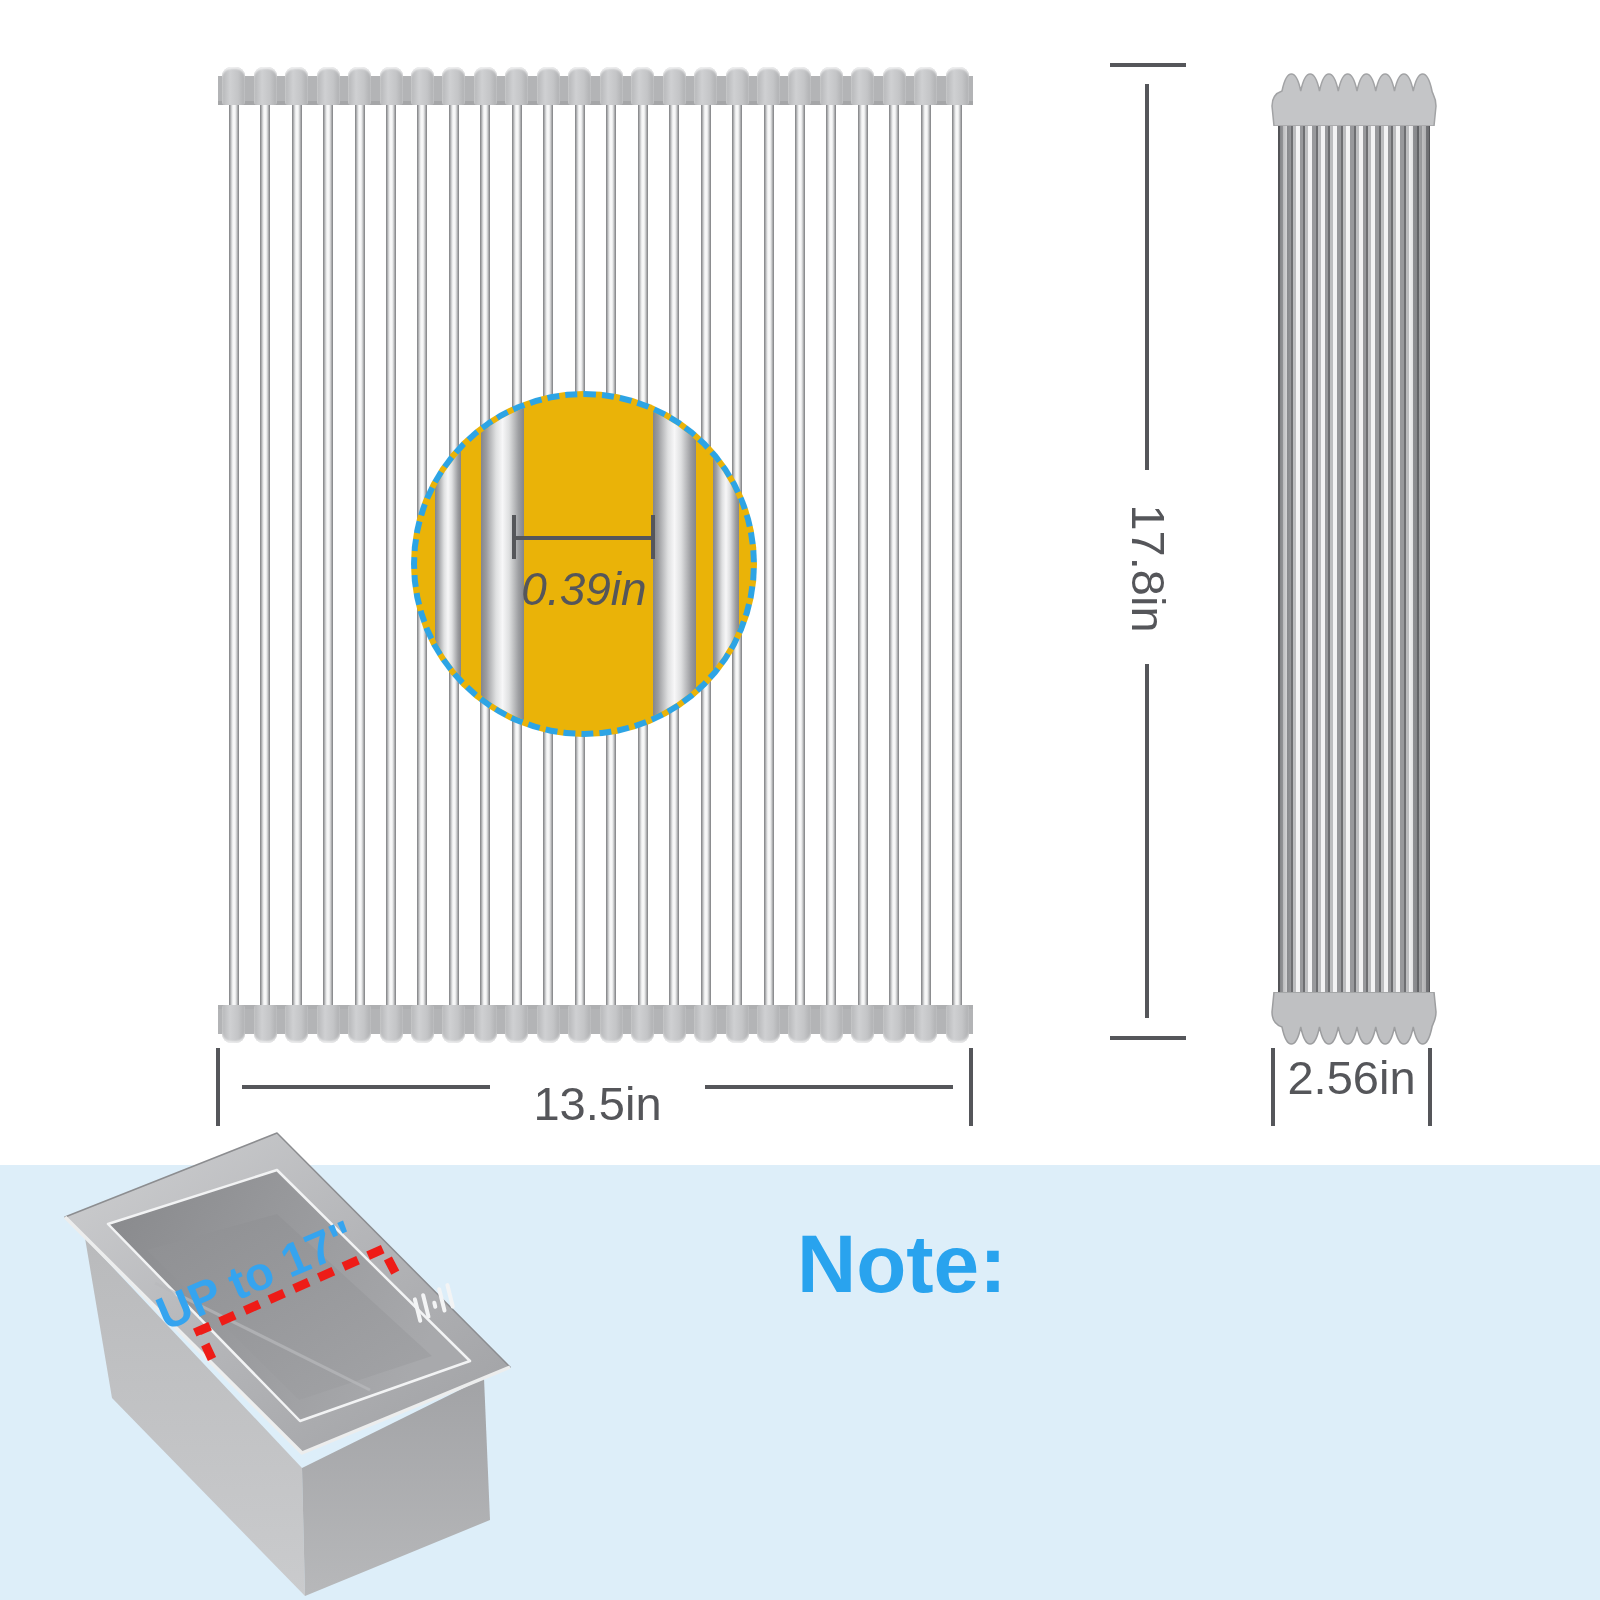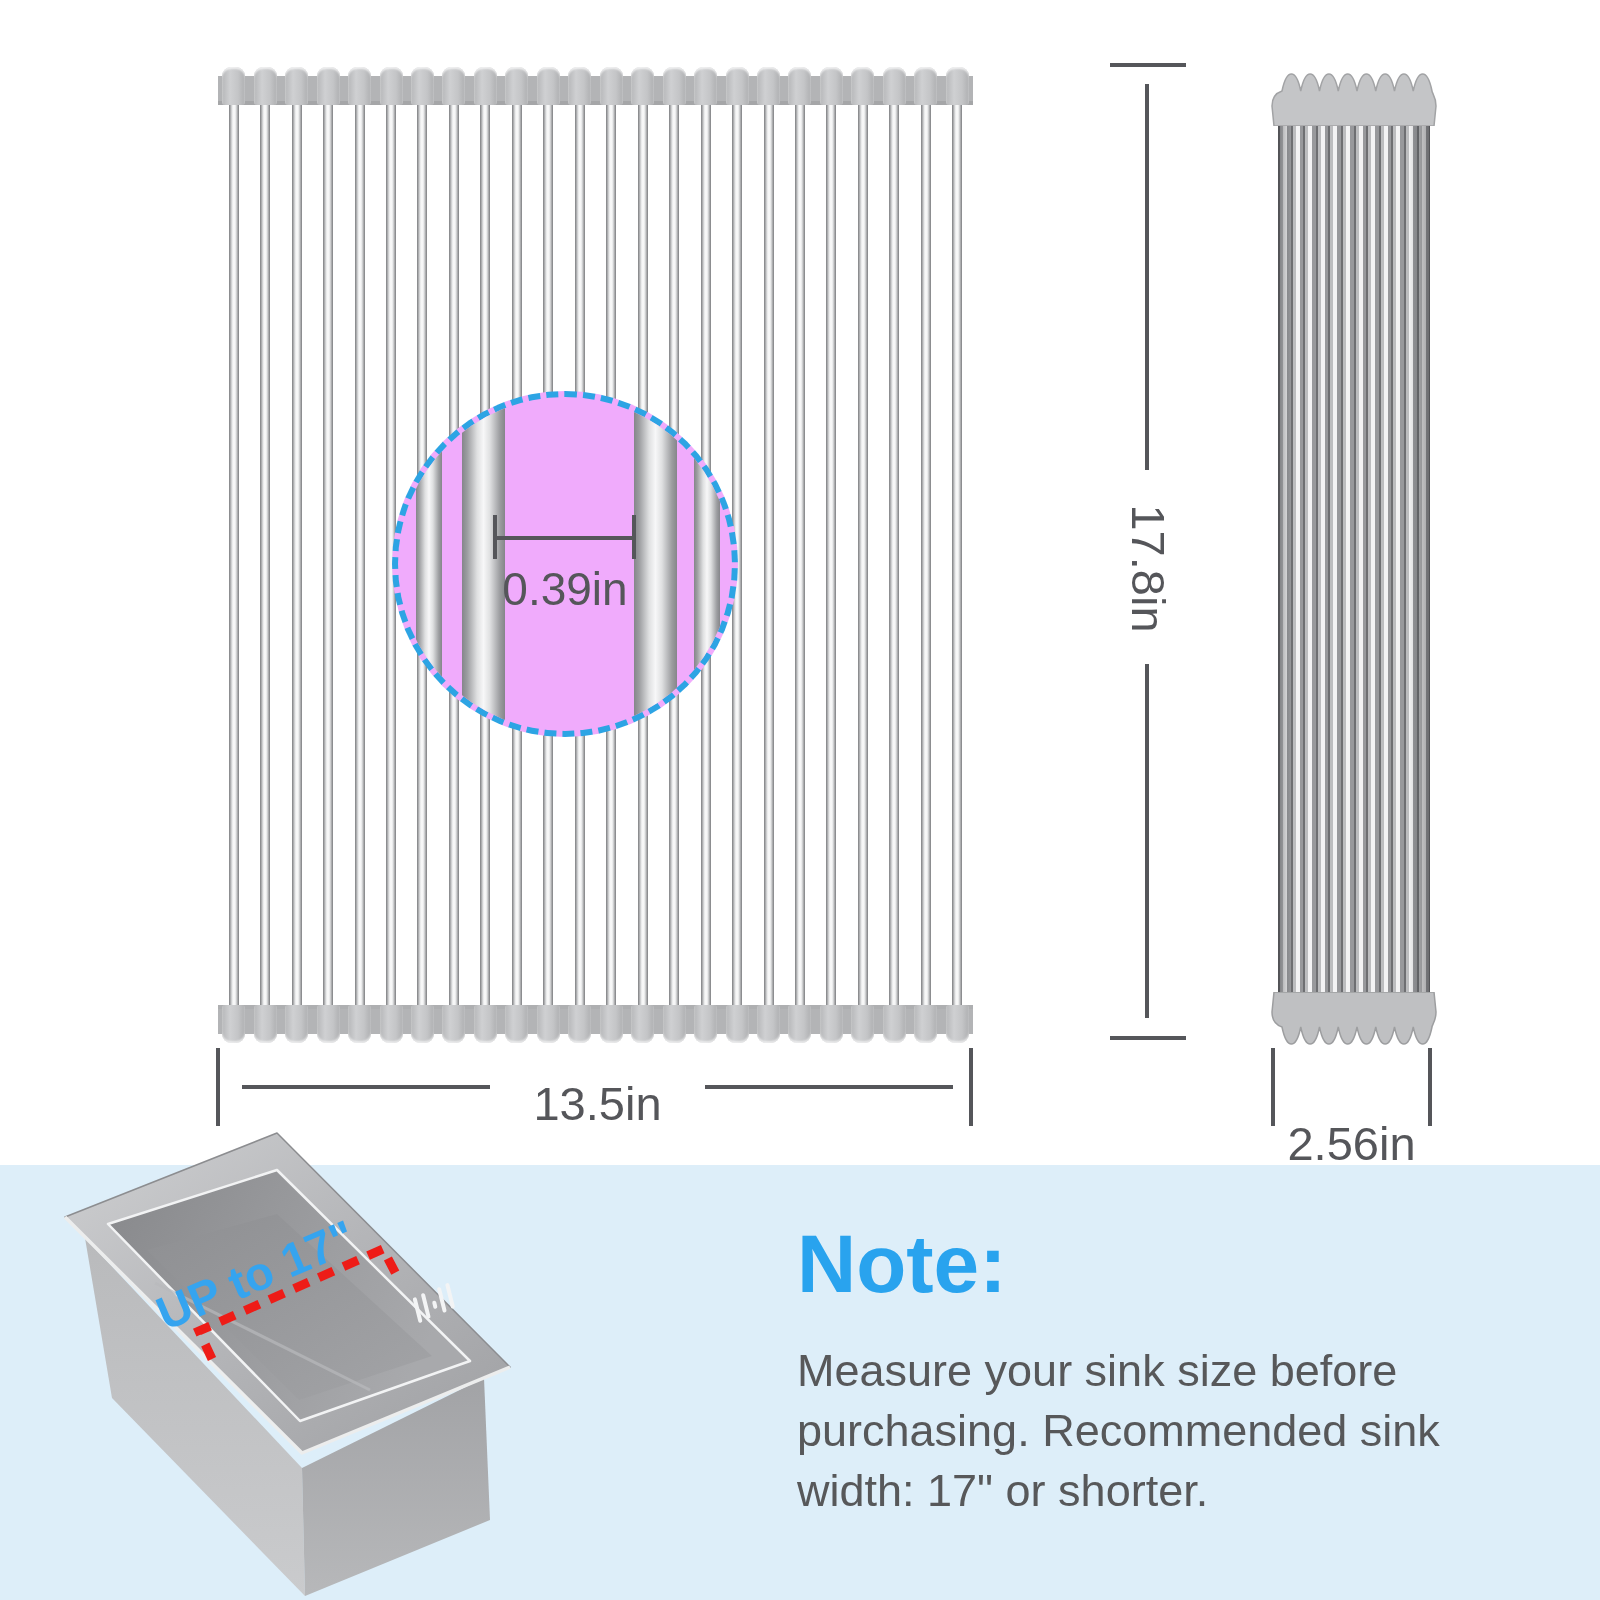--- a/index.html
+++ b/index.html
@@ -15,22 +15,22 @@
   .cap.top{top:0;background:linear-gradient(180deg,rgba(0,0,0,0) 0 9px,#b3b4b6 9px 34px,#a5a6a8 34px 38px);}
   .cap.bottom{top:938px;background:linear-gradient(0deg,rgba(0,0,0,0) 0 9px,#b3b4b6 9px 34px,#aeafb1 34px 38px);}
   .rib{position:absolute;width:23px;height:38px;background:linear-gradient(90deg,#b6b7b9,#cfd0d2 35%,#c4c5c7 70%,#aeafb1);}
   .cap.top .rib{border-radius:9px 9px 3px 3px;box-shadow:inset 0 2px 2px rgba(255,255,255,.7);}
   .cap.bottom .rib{border-radius:3px 3px 9px 9px;box-shadow:inset 0 -2px 2px rgba(255,255,255,.6);}
   .rods-area{position:absolute;left:0;top:38px;width:755px;height:900px;}
   .rod{position:absolute;top:0;width:10px;height:100%;
        background:linear-gradient(90deg,#7c7d80 0%,#a9aaac 14%,#e7e8e9 32%,#fdfdfd 50%,#e7e8e9 68%,#a9aaac 86%,#7c7d80 100%);}
 
   
-  .inset{position:absolute;left:392px;top:391px;width:334px;height:334px;border-radius:50%;
-         border:6px dashed #2da4e4;background:#f0abfc;overflow:hidden;z-index:5;}
+  .inset{position:absolute;left:411px;top:391px;width:334px;height:334px;border-radius:50%;
+         border:6px dashed #2da4e4;background:#eab308;overflow:hidden;z-index:5;font-style:italic;}
   .inset .big-rod{position:absolute;top:-4px;height:342px;
          background:linear-gradient(90deg,#85868a 0%,#9c9da0 12%,#dfe0e1 35%,#f7f7f8 50%,#dfe0e1 65%,#9c9da0 88%,#85868a 100%);}
   .inset .dim-h{position:absolute;background:#55565a;}
   .inset-label{position:absolute;left:0;top:165px;width:100%;text-align:center;
                font-size:46px;color:#55565a;}
 
   
   .dim{position:absolute;background:#55565a;}
   .dim-label{position:absolute;font-size:47px;color:#55565a;white-space:nowrap;}
   .v-label-box{position:absolute;left:1106px;top:474px;width:84px;height:188px;
@@ -194,21 +194,21 @@
                q 3.5,-17 9.4,-17 q 5.9,0 9.35,17
                q 3.5,-17 9.4,-17 q 5.9,0 9.35,17
                q 3.5,-17 9.4,-17 q 5.9,0 9.35,17
                C161,23 165,27 165,36 L163,56 Z" fill="#bfc0c2" stroke="#9d9ea0" stroke-width="1.5"></path>
       </g>
     </svg>
   </div>
 
   <div class="dim" style="left:1271px;top:1048px;width:4px;height:78px;"></div>
   <div class="dim" style="left:1428px;top:1048px;width:4px;height:78px;"></div>
-  <div class="dim-label center-label" style="left:1279px;top:1100px;width:145px;">2.56in</div>
+  <div class="dim-label center-label" style="left:1279px;top:1034px;width:145px;">2.56in</div>
 
   <div class="sink-wrap">
     <svg width="540" height="472" viewBox="0 0 540 472">
       <defs>
         <linearGradient id="rimG" x1="0" y1="0" x2="1" y2="1">
           <stop offset="0" stop-color="#cfd0d2"></stop>
             <stop offset="0.5" stop-color="#b4b5b8"></stop>
             <stop offset="1" stop-color="#9fa0a3"></stop>
         </linearGradient>
         <linearGradient id="innerG" x1="0" y1="0" x2="1" y2="0.4">
@@ -249,19 +249,14 @@
         <rect x="0" y="2" width="4" height="26" rx="2" fill="#f3f4f5"></rect>
         <rect x="9" y="0" width="4" height="26" rx="2" fill="#f3f4f5"></rect>
         <rect x="18" y="10" width="4" height="8" rx="2" fill="#f3f4f5"></rect>
         <rect x="26" y="-2" width="4" height="26" rx="2" fill="#f3f4f5"></rect>
         <rect x="35" y="-4" width="4" height="26" rx="2" fill="#f3f4f5"></rect>
       </g>
     </svg>
   </div>
 
   <div class="note-heading">Note:</div>
-  <div class="note-body">
-    <div>Measure your sink size before</div>
-    <div>purchasing. Recommended sink</div>
-    <div>width: 17" or shorter.</div>
-  </div>
 
 </div>
 
 </body></html>

